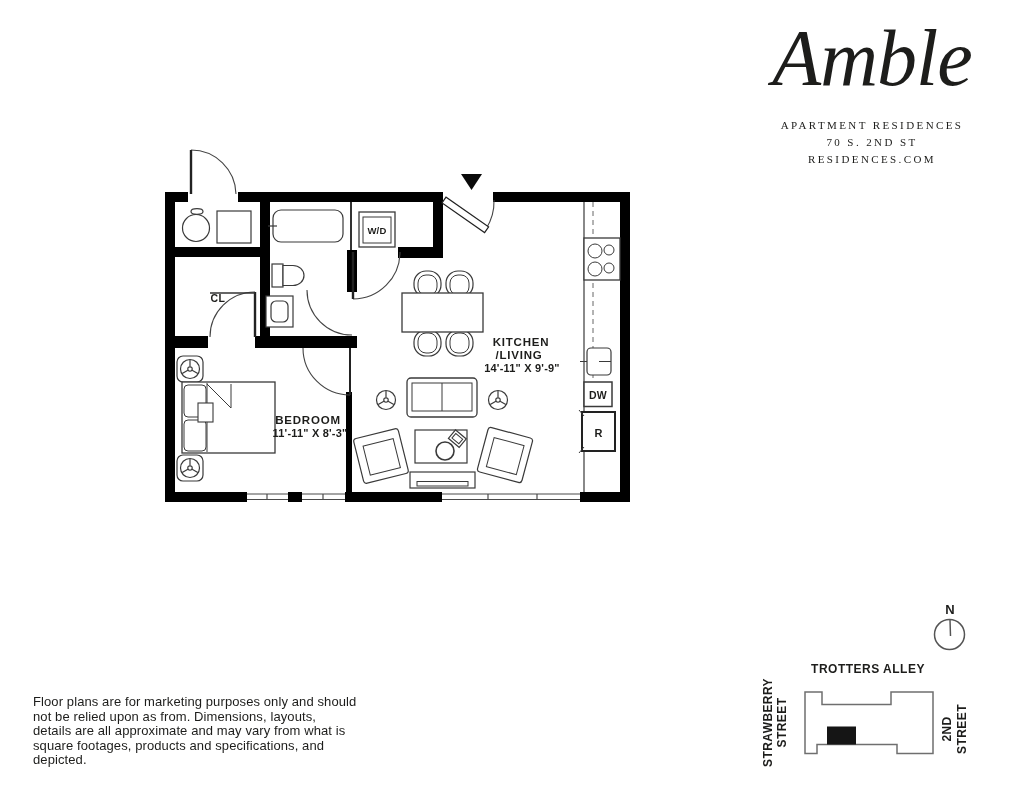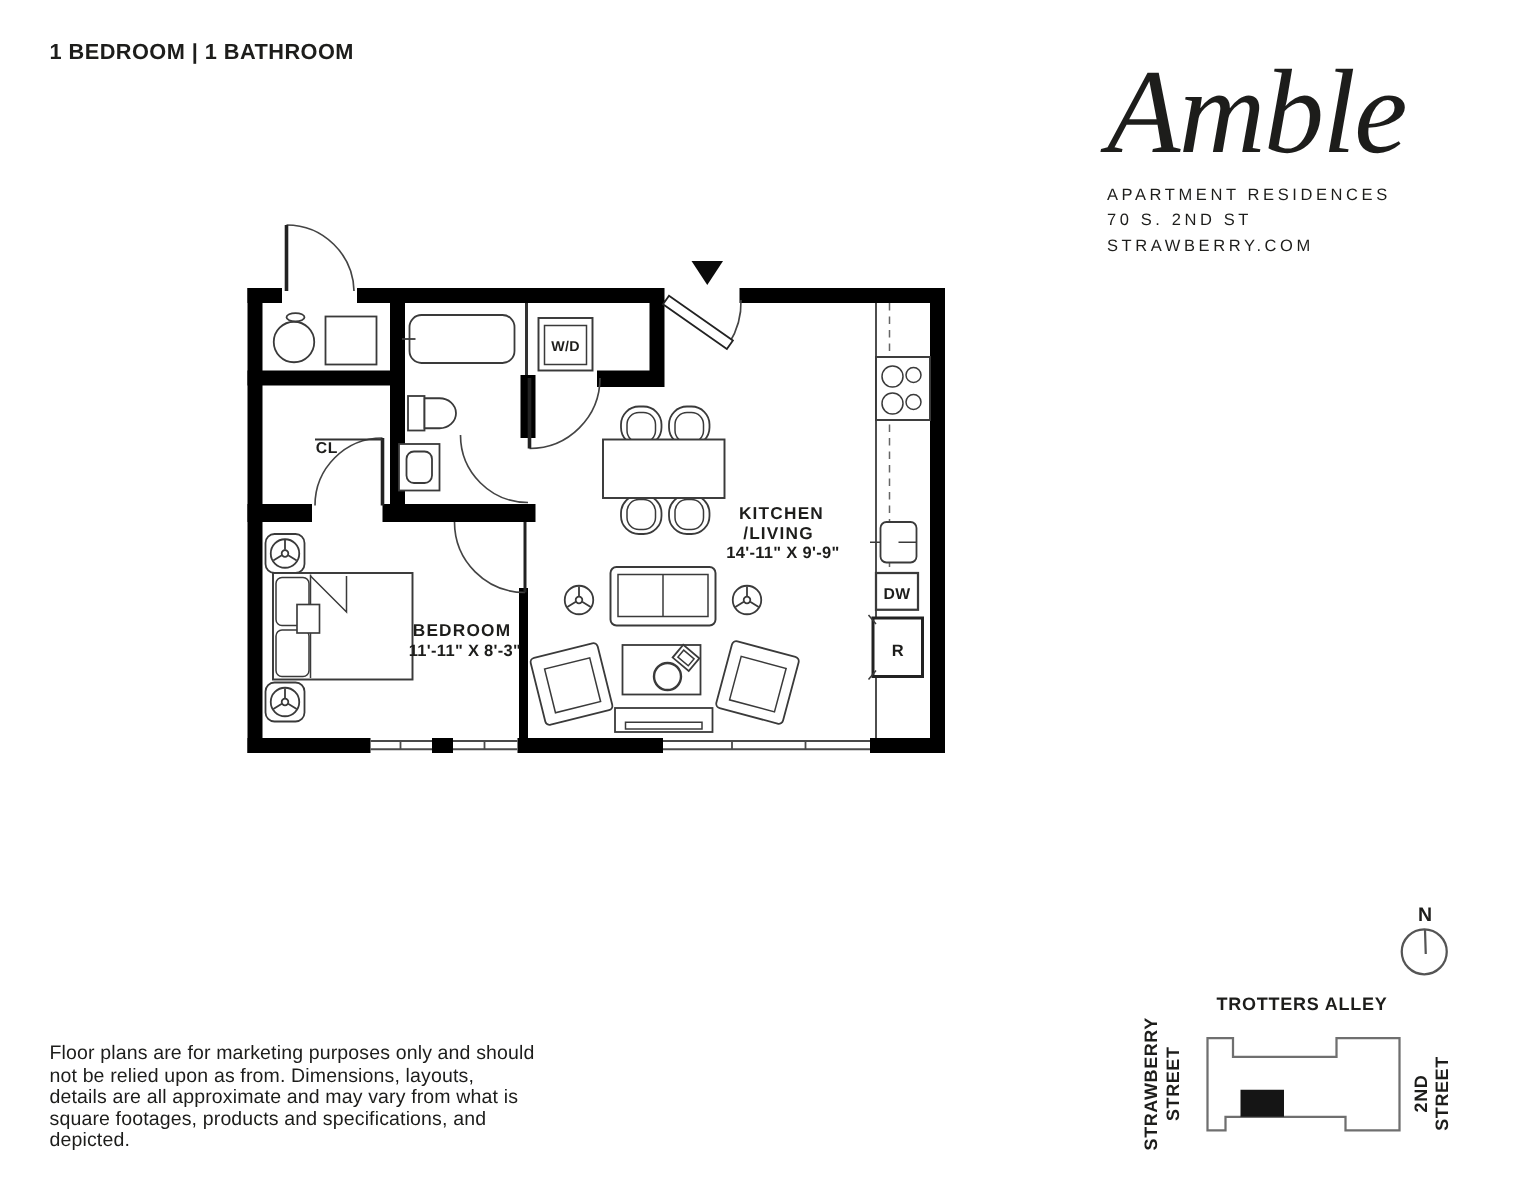--- a/index.html
+++ b/index.html
@@ -1,39 +1,38 @@
 <!DOCTYPE html>
 <html><head>
 <meta charset="utf-8">
 <style>
   html,body{margin:0;padding:0;background:#fff;}
   body{width:1024px;height:791px;position:relative;overflow:hidden;
        font-family:"Liberation Sans",sans-serif;color:#1d1d1b;}
   .abs{position:absolute;}
   #header{left:33px;top:27px;font-size:14.5px;font-weight:bold;letter-spacing:.3px;line-height:17px;white-space:nowrap;}
-  #brand{left:738px;top:17px;width:268px;text-align:left;}
+  #brand{left:738px;top:0;width:268px;text-align:center;}
   #brand .logo{font-family:"Liberation Serif","DejaVu Serif",serif;font-style:italic;font-weight:normal;
                font-size:80px;line-height:80px;margin-top:18px;letter-spacing:-1px;}
-  #brand .sub{font-size:11px;letter-spacing:2.4px;line-height:17px;margin-top:7px;font-weight:normal;}
+  #brand .sub{font-size:11px;letter-spacing:2.4px;line-height:17px;margin-top:19px;font-weight:normal;font-family:Liberation Serif, serif;}
   #disclaimer{left:33px;top:695px;font-size:13px;line-height:14.6px;letter-spacing:.1px;font-weight:normal;white-space:nowrap;}
   svg text{font-family:"Liberation Sans",sans-serif;font-weight:bold;fill:#1d1d1b;}
 </style>
 </head>
 <body>
 
 <div id="header" class="abs">
-  <div>1 BEDROOM | 1 BATHROOM</div>
 </div>
 
 <div id="brand" class="abs">
   <div class="logo">Amble</div>
   <div class="sub">
     <div>APARTMENT RESIDENCES</div>
     <div>70 S. 2ND ST</div>
-    <div>STRAWBERRY.COM</div>
+    <div>RESIDENCES.COM</div>
   </div>
 </div>
 
 <svg class="abs" style="left:0;top:0" width="1024" height="791" viewBox="0 0 1024 791">
 
   <g fill="#000">
     <rect x="165" y="192" width="23" height="10"></rect>
     <rect x="238" y="192" width="205" height="10"></rect>
     <rect x="493" y="192" width="137" height="10"></rect>
     <rect x="165" y="192" width="10" height="310"></rect>

